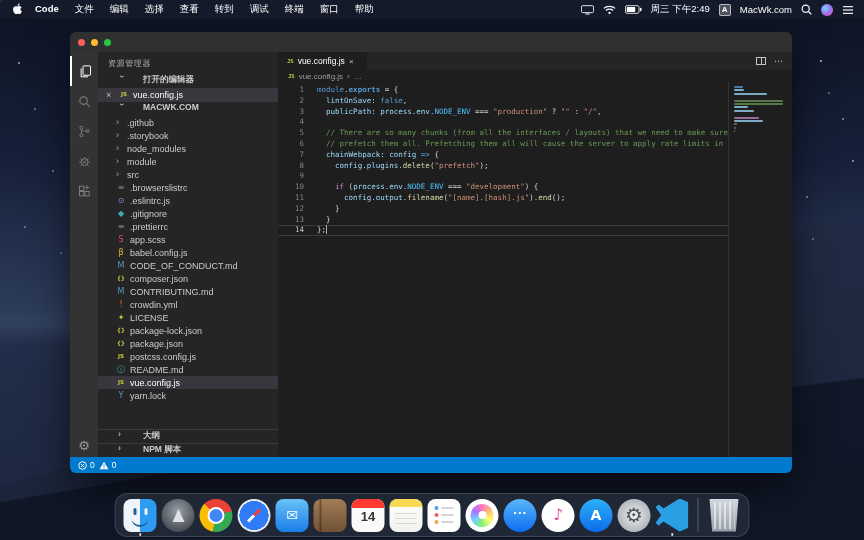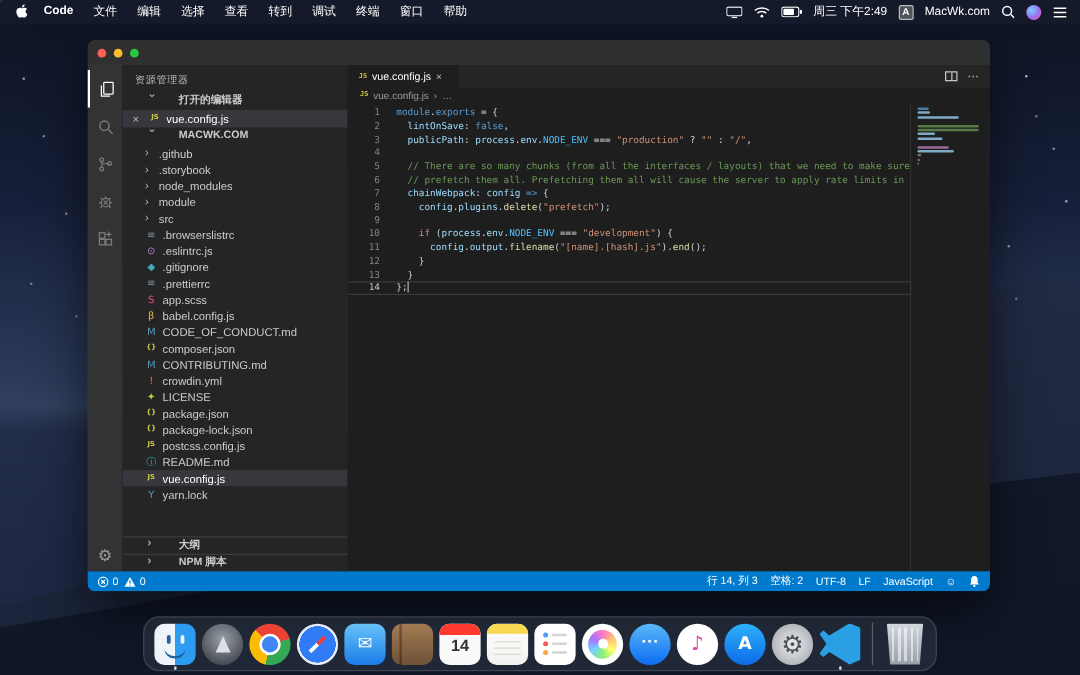--- a/index.html
+++ b/index.html
@@ -373,25 +373,25 @@
             <div class="row file">
               <span class="ficon" style="color: rgb(227, 121, 51);">!</span>
               <span class="fname">crowdin.yml</span>
             </div>
             <div class="row file">
               <span class="ficon" style="color: rgb(203, 203, 65);">✦</span>
               <span class="fname">LICENSE</span>
             </div>
             <div class="row file">
               <span class="ficon txticon" style="color: rgb(203, 203, 65);">{}</span>
+              <span class="fname">package-lock.json</span>
+            </div>
+            <div class="row file">
+              <span class="ficon txticon" style="color: rgb(203, 203, 65);">{}</span>
               <span class="fname">package.json</span>
-            </div>
-            <div class="row file">
-              <span class="ficon txticon" style="color: rgb(203, 203, 65);">{}</span>
-              <span class="fname">package-lock.json</span>
             </div>
             <div class="row file">
               <span class="ficon txticon" style="color: rgb(203, 203, 65);">JS</span>
               <span class="fname">postcss.config.js</span>
             </div>
             <div class="row file">
               <span class="ficon" style="color: rgb(65, 166, 181);">ⓘ</span>
               <span class="fname">README.md</span>
             </div>
             <div class="row file sel">
@@ -428,21 +428,21 @@
           </div>
         </div>
         <div class="breadcrumb">
           <span class="jsbadge">JS</span>
           <span>vue.config.js</span>
           <span>›</span>
           <span>…</span>
         </div>
         <div class="code-wrap">
           <div class="code-lines">
-              <div class="code-line"><span class="gut">1</span><span class="ltxt"><span style="color: rgb(86, 156, 214);">module</span><span style="color: rgb(212, 212, 212);">.</span><span style="color: rgb(86, 156, 214);">exports</span><span style="color: rgb(212, 212, 212);"> = {</span></span></div>
+              <div class="code-line"><span class="gut">1</span><span class="ltxt"><span style="color: rgb(86, 156, 214);">module</span><span style="color: rgb(212, 212, 212);">.</span><span style="color: rgb(86, 156, 214); font-weight: bold;">exports</span><span style="color: rgb(212, 212, 212);"> = {</span></span></div>
               <div class="code-line"><span class="gut">2</span><span class="ltxt"><span style="color: rgb(212, 212, 212);">  </span><span style="color: rgb(156, 220, 254);">lintOnSave</span><span style="color: rgb(212, 212, 212);">: </span><span style="color: rgb(86, 156, 214);">false</span><span style="color: rgb(212, 212, 212);">,</span></span></div>
               <div class="code-line"><span class="gut">3</span><span class="ltxt"><span style="color: rgb(212, 212, 212);">  </span><span style="color: rgb(156, 220, 254);">publicPath</span><span style="color: rgb(212, 212, 212);">: </span><span style="color: rgb(156, 220, 254);">process</span><span style="color: rgb(212, 212, 212);">.</span><span style="color: rgb(156, 220, 254);">env</span><span style="color: rgb(212, 212, 212);">.</span><span style="color: rgb(79, 193, 255);">NODE_ENV</span><span style="color: rgb(212, 212, 212);"> === </span><span style="color: rgb(206, 145, 120);">"production"</span><span style="color: rgb(212, 212, 212);"> ? </span><span style="color: rgb(206, 145, 120);">""</span><span style="color: rgb(212, 212, 212);"> : </span><span style="color: rgb(206, 145, 120);">"/"</span><span style="color: rgb(212, 212, 212);">,</span></span></div>
               <div class="code-line"><span class="gut">4</span><span class="ltxt"></span></div>
               <div class="code-line"><span class="gut">5</span><span class="ltxt"><span style="color: rgb(212, 212, 212);">  </span><span style="color: rgb(106, 153, 85);">// There are so many chunks (from all the interfaces / layouts) that we need to make sure to</span></span></div>
               <div class="code-line"><span class="gut">6</span><span class="ltxt"><span style="color: rgb(212, 212, 212);">  </span><span style="color: rgb(106, 153, 85);">// prefetch them all. Prefetching them all will cause the server to apply rate limits in most</span></span></div>
               <div class="code-line"><span class="gut">7</span><span class="ltxt"><span style="color: rgb(212, 212, 212);">  </span><span style="color: rgb(156, 220, 254);">chainWebpack</span><span style="color: rgb(212, 212, 212);">: </span><span style="color: rgb(156, 220, 254);">config</span><span style="color: rgb(212, 212, 212);"> </span><span style="color: rgb(86, 156, 214);">=&gt;</span><span style="color: rgb(212, 212, 212);"> {</span></span></div>
               <div class="code-line"><span class="gut">8</span><span class="ltxt"><span style="color: rgb(212, 212, 212);">    </span><span style="color: rgb(156, 220, 254);">config</span><span style="color: rgb(212, 212, 212);">.</span><span style="color: rgb(156, 220, 254);">plugins</span><span style="color: rgb(212, 212, 212);">.</span><span style="color: rgb(220, 220, 170);">delete</span><span style="color: rgb(212, 212, 212);">(</span><span style="color: rgb(206, 145, 120);">"prefetch"</span><span style="color: rgb(212, 212, 212);">);</span></span></div>
               <div class="code-line"><span class="gut">9</span><span class="ltxt"></span></div>
               <div class="code-line"><span class="gut">10</span><span class="ltxt"><span style="color: rgb(212, 212, 212);">    </span><span style="color: rgb(197, 134, 192);">if</span><span style="color: rgb(212, 212, 212);"> (</span><span style="color: rgb(156, 220, 254);">process</span><span style="color: rgb(212, 212, 212);">.</span><span style="color: rgb(156, 220, 254);">env</span><span style="color: rgb(212, 212, 212);">.</span><span style="color: rgb(79, 193, 255);">NODE_ENV</span><span style="color: rgb(212, 212, 212);"> === </span><span style="color: rgb(206, 145, 120);">"development"</span><span style="color: rgb(212, 212, 212);">) {</span></span></div>
               <div class="code-line"><span class="gut">11</span><span class="ltxt"><span style="color: rgb(212, 212, 212);">      </span><span style="color: rgb(156, 220, 254);">config</span><span style="color: rgb(212, 212, 212);">.</span><span style="color: rgb(156, 220, 254);">output</span><span style="color: rgb(212, 212, 212);">.</span><span style="color: rgb(220, 220, 170);">filename</span><span style="color: rgb(212, 212, 212);">(</span><span style="color: rgb(206, 145, 120);">"[name].[hash].js"</span><span style="color: rgb(212, 212, 212);">)</span><span style="color: rgb(212, 212, 212);">.</span><span style="color: rgb(220, 220, 170);">end</span><span style="color: rgb(212, 212, 212);">();</span></span></div>
@@ -485,34 +485,20 @@
         <span class="st-seg">
           <span class="st-ico">
             <svg width="10" height="9" viewBox="0 0 12 11">
                 <path d="M6 0.8 L11.4 10.2 H0.6 Z" fill="#fff"></path>
                 <path d="M6 4 V7 M6 8.2 V9.2" stroke="#007acc" stroke-width="1.2"></path>
               </svg>
           </span>
           <span>0</span>
         </span>
       </div>
-      <div class="st-right">
-        <span>行 14, 列 3</span>
-        <span>空格: 2</span>
-        <span>UTF-8</span>
-        <span>LF</span>
-        <span>JavaScript</span>
-        <span class="st-ico">☺</span>
-        <span class="st-ico">
-          <svg width="9" height="10" viewBox="0 0 12 13" fill="#fff">
-              <path d="M6 1 C3.8 1 2.5 2.8 2.5 5 V8 L1 10 H11 L9.5 8 V5 C9.5 2.8 8.2 1 6 1 Z"></path>
-              <circle cx="6" cy="11.5" r="1.2"></circle>
-            </svg>
-        </span>
-      </div>
     </div>
   </div>
 
   <div class="dock">
       <div class="dwrap" title="Finder">
         <div class="di finder"></div>
         <div class="dot"></div>
       </div>
       <div class="dwrap" title="Launchpad">
         <div class="di launchpad"></div>

